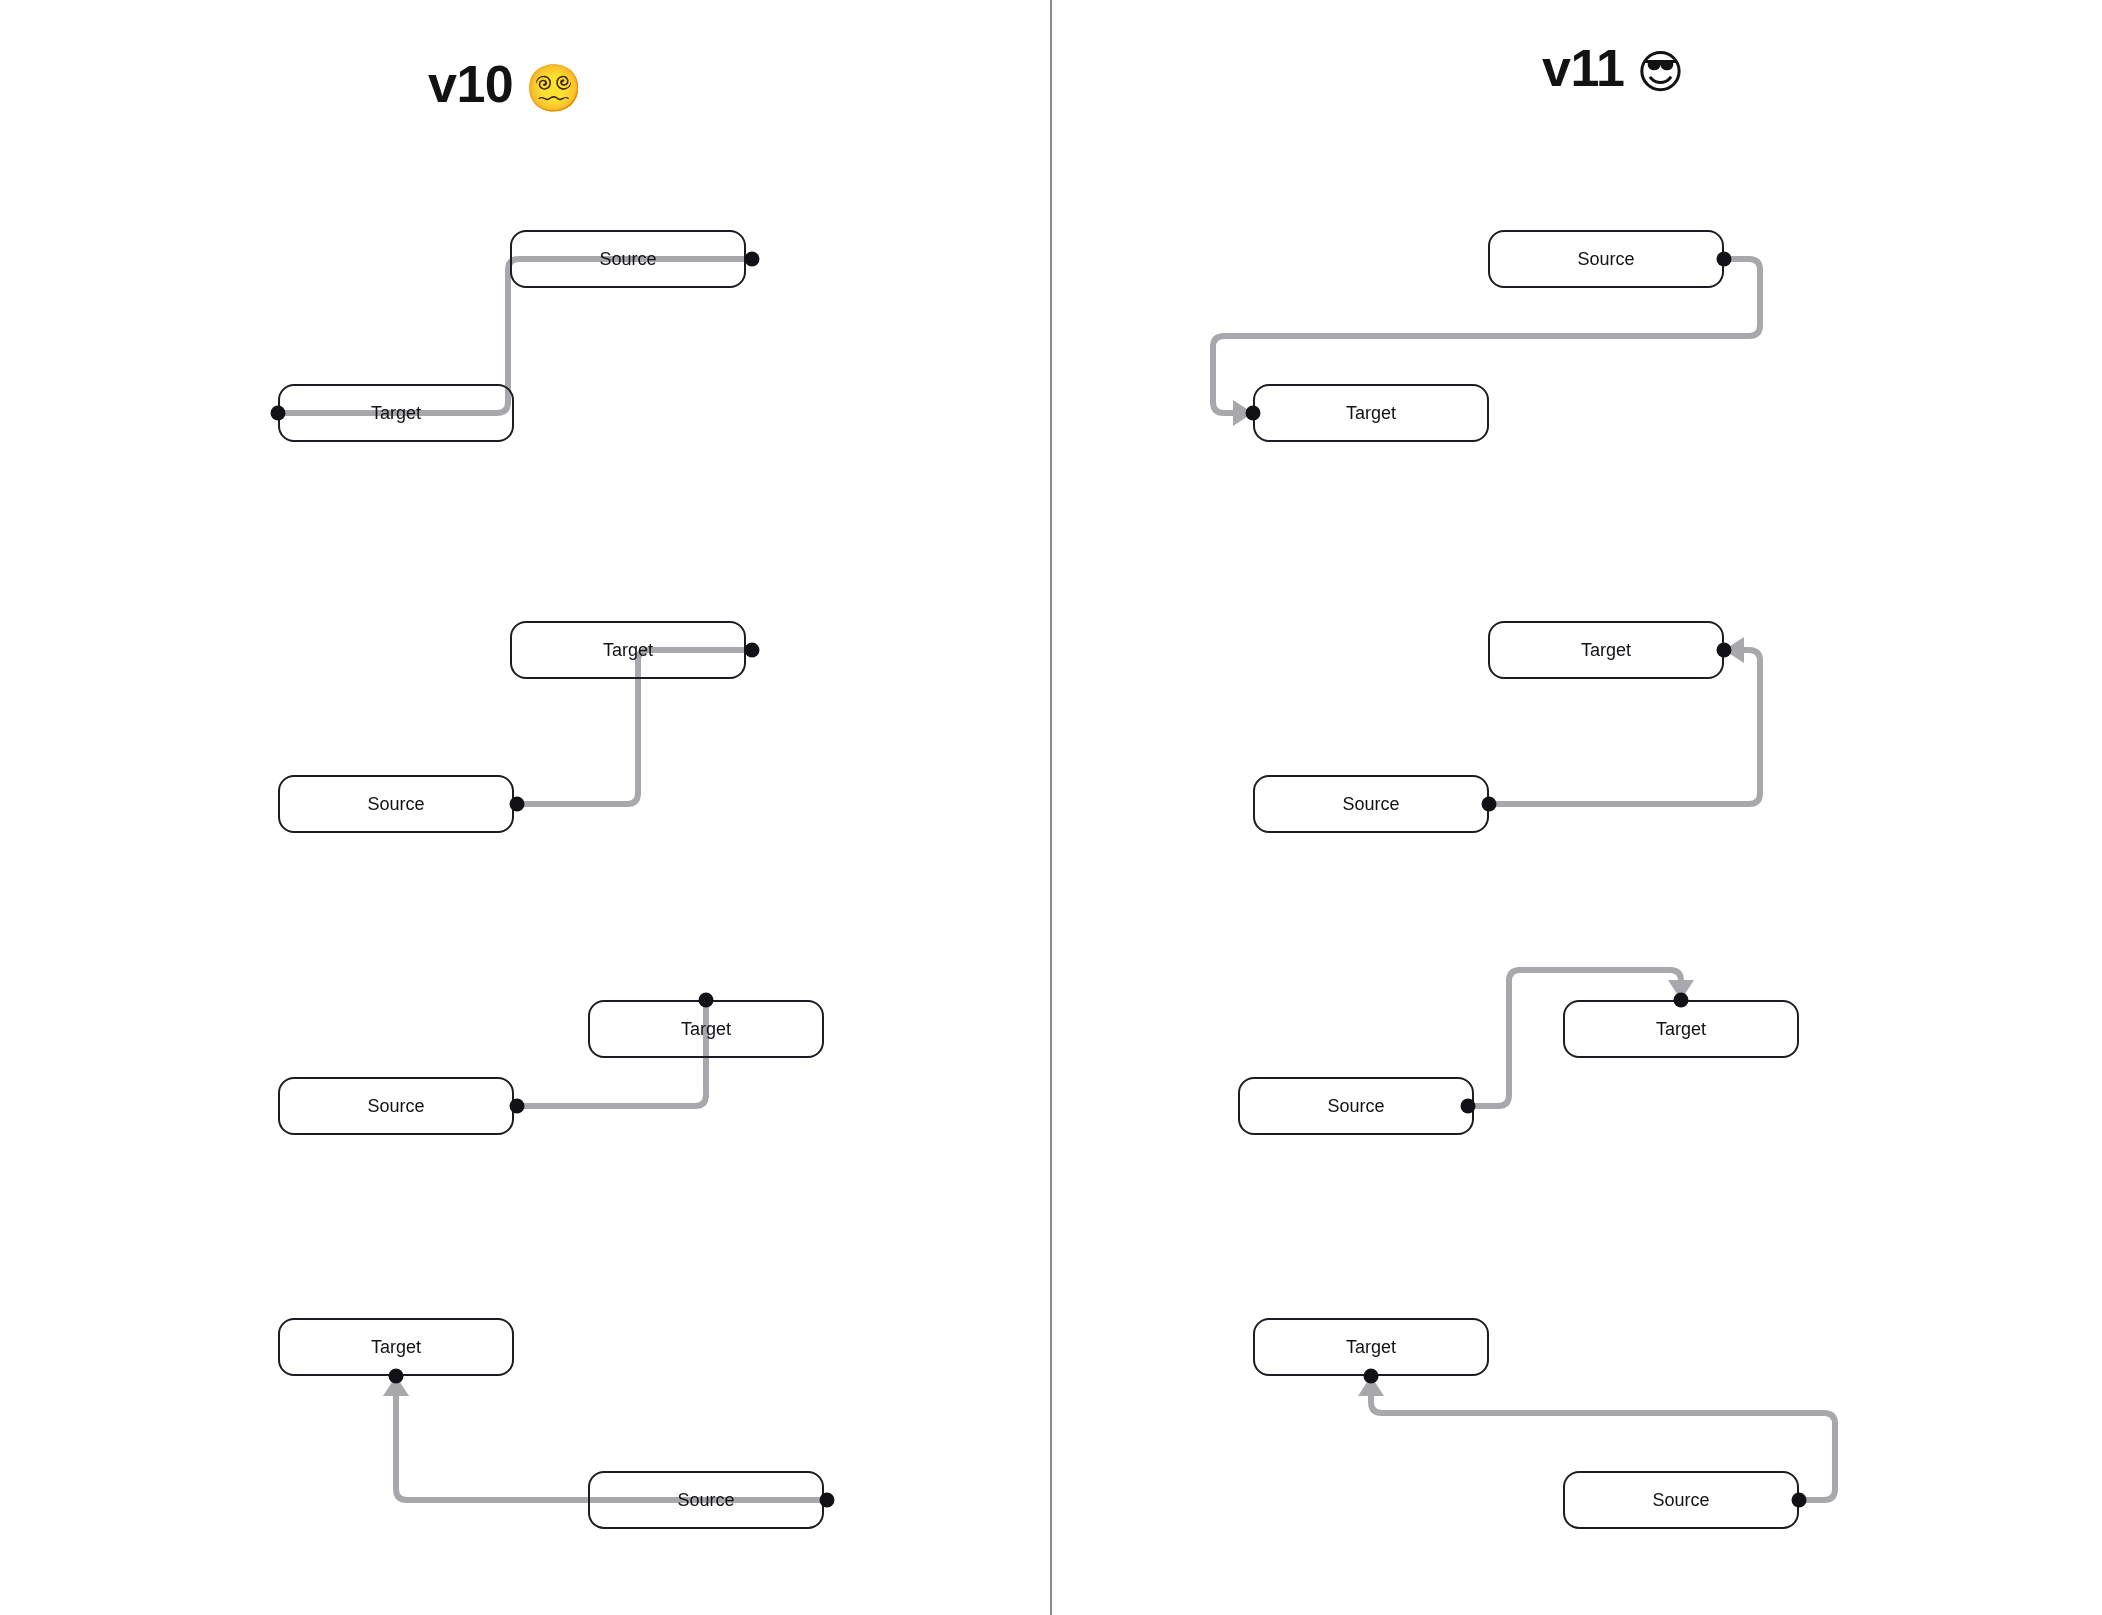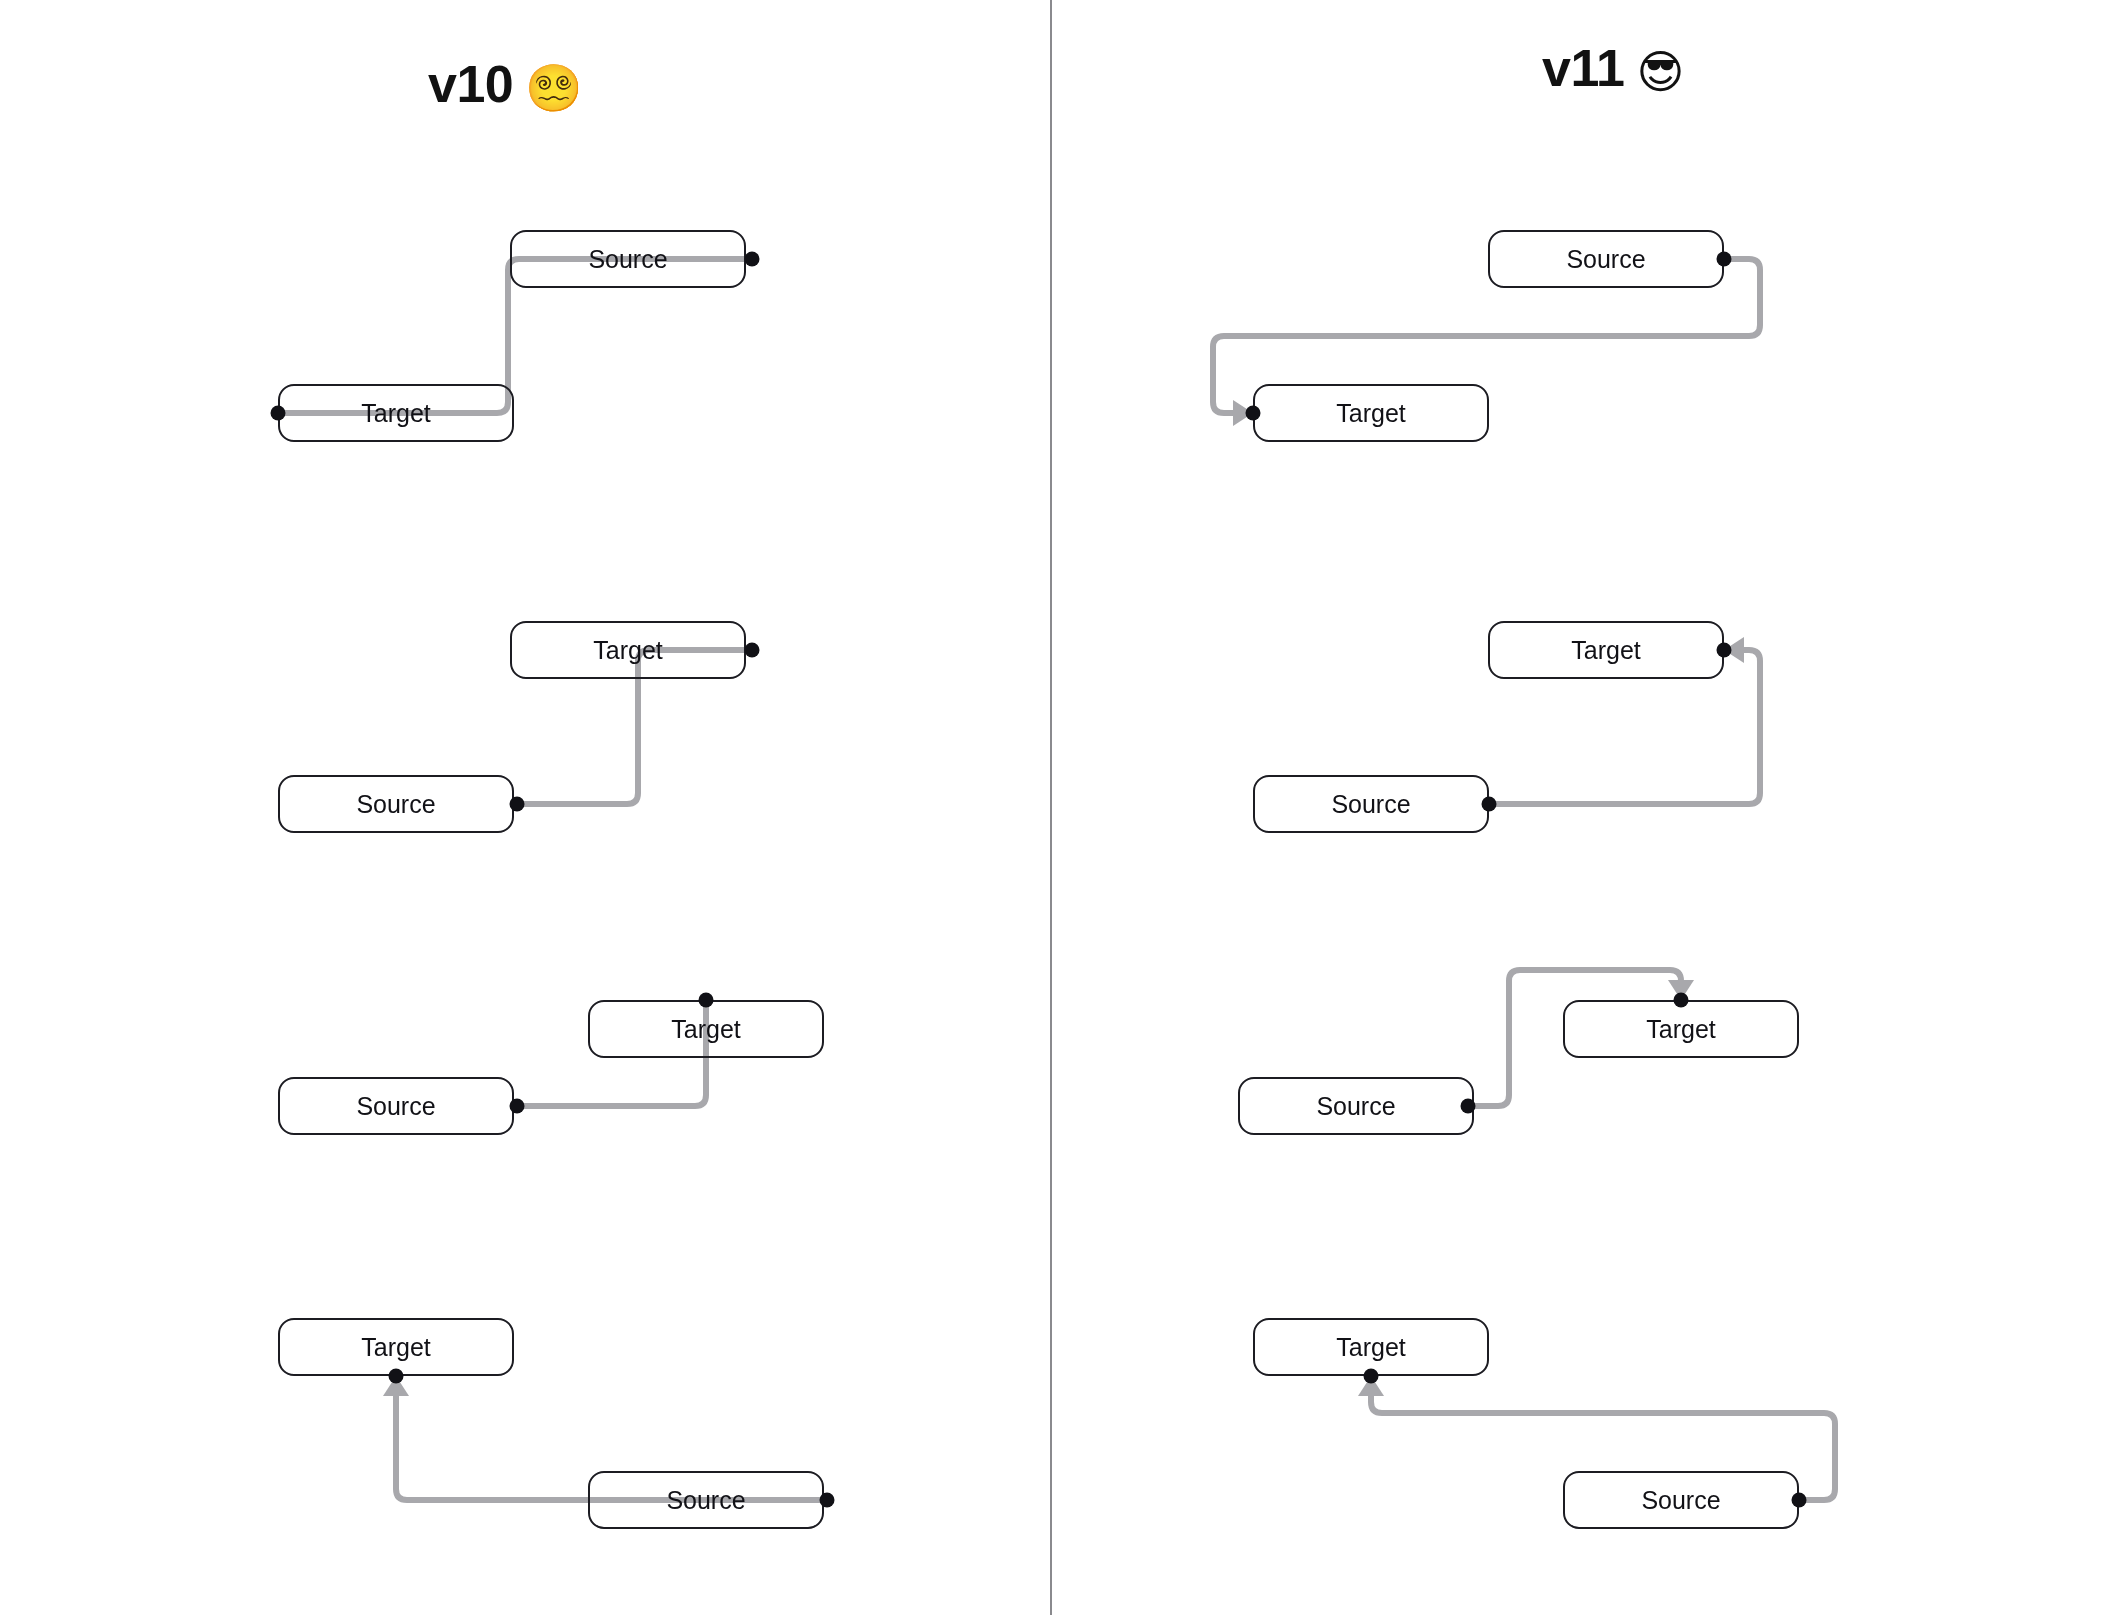--- a/index.html
+++ b/index.html
@@ -51,21 +51,21 @@
   }
   .node {
     position: absolute;
     box-sizing: border-box;
     border: 2.5px solid #1c1c22;
     border-radius: 9px;
     background: transparent;
     display: flex;
     align-items: center;
     justify-content: center;
-    font-size: 25px;
+    font-size: 18px;
     color: #111116;
   }
   .node-label {
     pointer-events: none;
     background: transparent;
   }
   .port {
     position: absolute;
     width: 15px;
     height: 15px;

